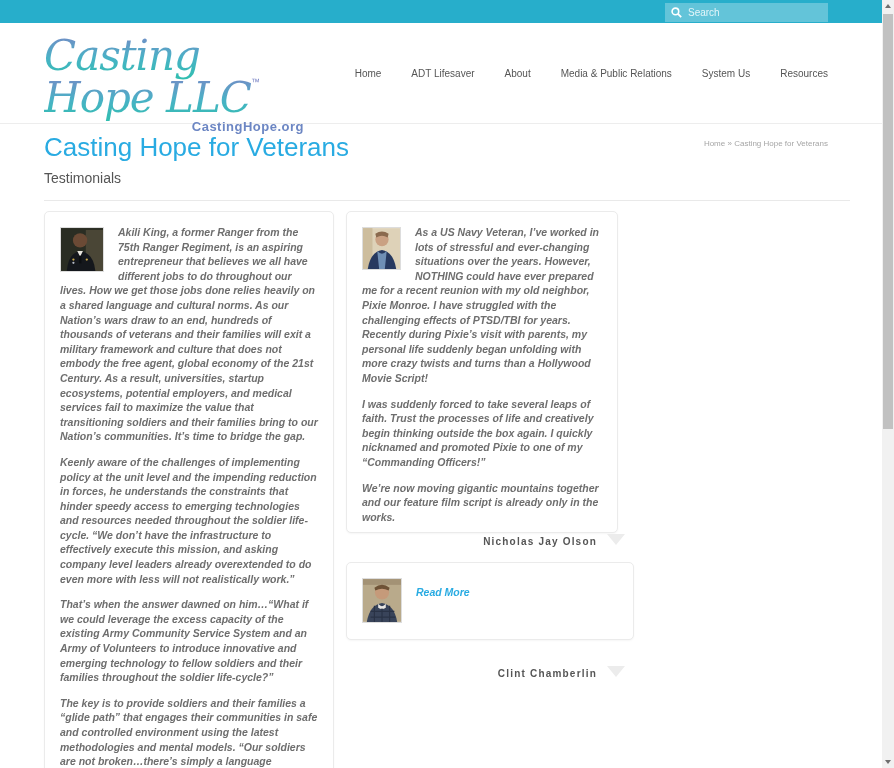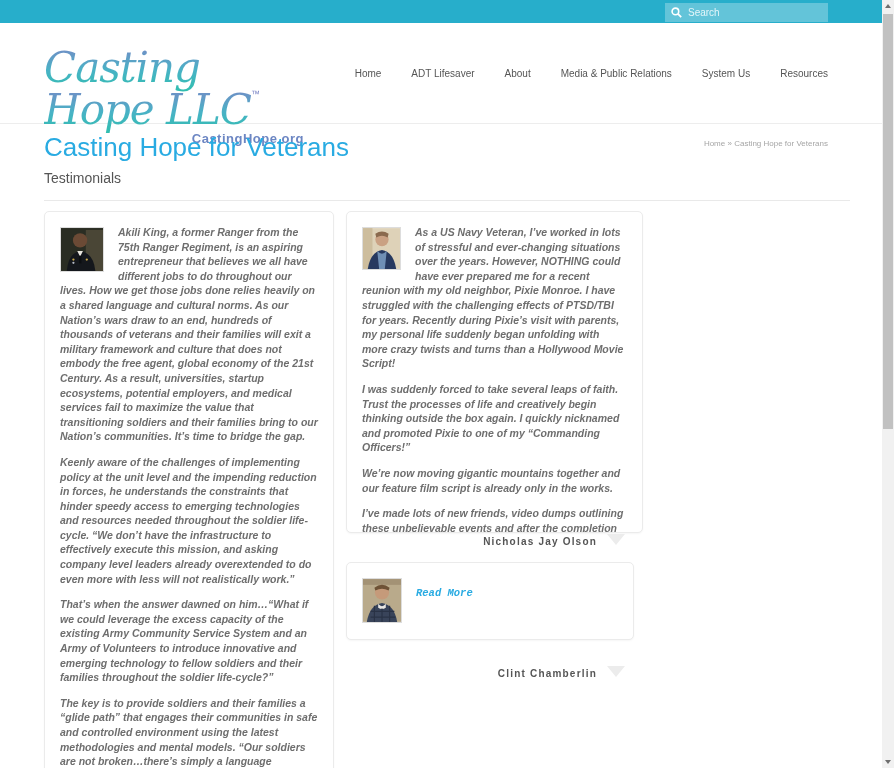--- a/index.html
+++ b/index.html
@@ -19,21 +19,21 @@
   .scrollbar { position:absolute; top:0; right:0; width:12px; height:768px; background:#f1f1f1; z-index:9; }
   .sb-btn { position:absolute; left:0; width:12px; height:12px; display:flex; align-items:center; justify-content:center; }
   .sb-up { top:0; } .sb-down { bottom:0; }
   .tri-up { width:0; height:0; border-left:3px solid transparent; border-right:3px solid transparent; border-bottom:4px solid #6e6e6e; }
   .tri-dn { width:0; height:0; border-left:3px solid transparent; border-right:3px solid transparent; border-top:4px solid #6e6e6e; }
   .sb-thumb { position:absolute; left:1px; top:14px; width:10px; height:415px; background:#c1c1c1; }
 
   
   .header { position:absolute; top:23px; left:0; width:882px; height:101px; background:#fff;
     border-bottom:1px solid #ededed; }
-  .logo { position:absolute; left:44px; top:24px; width:260px; cursor:pointer; }
+  .logo { position:absolute; left:44px; top:12px; width:260px; cursor:pointer; }
   .logo-script { font-family:"DejaVu Serif", serif; font-style:italic; font-weight:400;
     font-size:42px; letter-spacing:-1px; line-height:1;
     background:linear-gradient(180deg,#7b85c6 0%, #49b2c6 55%, #2fbfae 100%);
     -webkit-background-clip:text; background-clip:text; color:transparent; }
   .logo-tm { font-size:9px; color:#7b85c6; vertical-align:top; }
   .logo-sub { text-align:right; color:#6c86c3; font-weight:bold; font-size:13px; letter-spacing:.5px; }
   .nav { position:absolute; right:54px; top:0; height:101px; display:flex; align-items:center; gap:30px; }
   .nav a { font-size:10px; color:#555; text-decoration:none; cursor:pointer; }
 
   
@@ -44,25 +44,25 @@
   .subtitle { position:absolute; left:44px; top:46px; font-size:14px; color:#555; }
   .rule { position:absolute; left:44px; top:76px; width:806px; height:1px; background:#e9e9e9; }
 
   
   .card { position:absolute; background:#fff; border:1px solid #ebebeb; border-radius:5px;
     box-shadow:0 1px 2px rgba(0,0,0,.04); padding:13px 15px; overflow:hidden; }
   .card p { font-size:10.5px; line-height:14.6px; font-style:italic; color:#6e6e6e;
     font-weight:bold; margin-bottom:11px; }
   .card p.quote { font-weight:normal; color:#8a8a8a; }
   .card-left  { left:44px;  top:211px; width:290px; height:700px; }
-  .card-r1    { left:346px; top:211px; width:297px; height:322px; }
+  .card-r1    { left:346px; top:211px; width:272px; height:322px; }
   .card-r2    { left:346px; top:562px; width:288px; height:78px; }
   .avatar { float:left; margin:2px 14px 4px 0; border:1px solid #ddd; }
   .readmore { font-size:10.5px; font-style:italic; font-weight:bold; color:#29abe2;
-    text-decoration:none; cursor:pointer; display:inline-block;font-family:Liberation Mono, monospace; }
+    text-decoration:none; cursor:pointer; display:inline-block; }
   .name-row { position:absolute; height:16px; }
   .name-row .tname { position:absolute; right:37px; top:2px; white-space:nowrap;
     font-size:10px; font-weight:bold; letter-spacing:1.2px; color:#555; }
   .bubble-tail { position:absolute; right:9px; top:0; width:0; height:0;
     border-left:9px solid transparent; border-right:9px solid transparent; border-top:11px solid #ececec; }
   .nr1 { left:346px; top:534px; width:288px; }
   .nr2 { left:346px; top:666px; width:288px; }
   .r2-body { overflow:hidden; padding-top:6px; }
 </style>
 </head>

